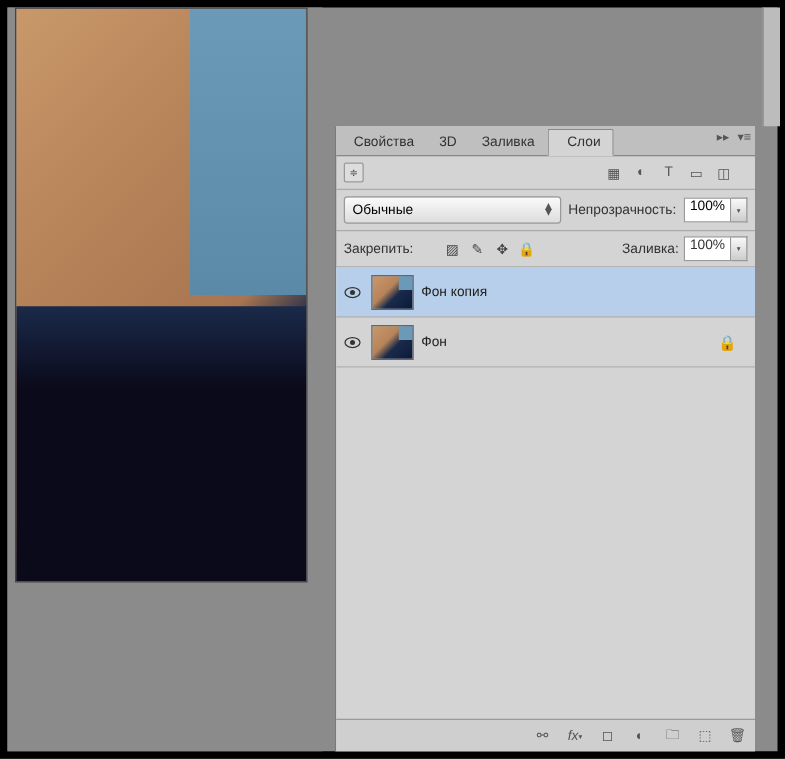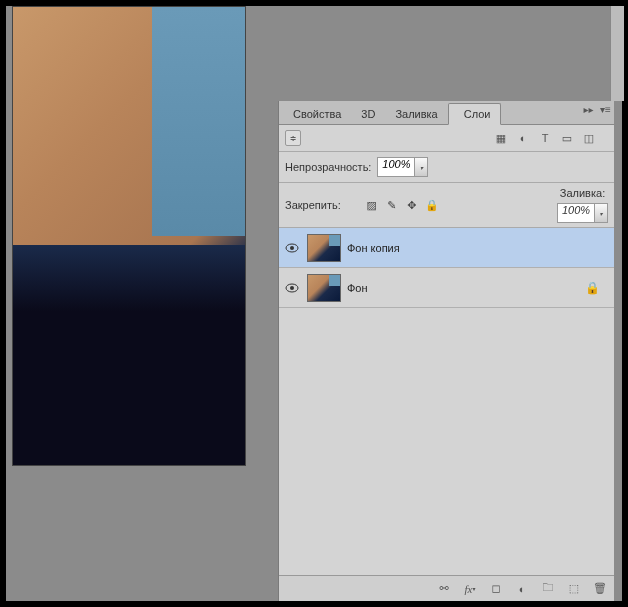--- a/index.html
+++ b/index.html
@@ -3,43 +3,43 @@
 <meta charset="utf-8">
 <style>
 * { box-sizing: border-box; margin: 0; padding: 0; font-family: Tahoma, Arial, sans-serif; font-size: 11px; }
 body { background: #000; width: 628px; height: 607px; position: relative; overflow: hidden; }
 .frame { position: absolute; left: 6px; top: 6px; right: 6px; bottom: 6px; background: #8b8b8b; }
 .canvas-area { position: absolute; left: 0; top: 0; width: 252px; height: 100%; background: #8b8b8b; }
 .photo { position: absolute; left: 6px; top: 0; width: 234px; height: 460px; background: linear-gradient(135deg, #c8986a 0%, #b8845a 30%, #a87550 60%, #1a2a4a 70%, #0a1a3a 85%); border: 1px solid #444; overflow: hidden; }
 .photo::after { content:""; position:absolute; right:0; top:0; width:40%; height:50%; background: linear-gradient(180deg, #6a9ab8 0%, #5a8aa8 100%); }
 .photo-shorts { position:absolute; left:0; bottom:0; width:100%; height:48%; background: linear-gradient(180deg, #1a2a4a 0%, #0a0a1a 30%); }
 .keyboard-hint { position: absolute; left: 340px; top: 450px; font-size: 28px; font-weight: bold; color: #d11; text-shadow: -1px -1px 0 #fff, 1px -1px 0 #fff, -1px 1px 0 #fff, 1px 1px 0 #fff, 2px 2px 3px rgba(0,0,0,0.3); letter-spacing: 1px; }
-.panel { position: absolute; right: 8px; top: 95px; width: 336px; bottom: 0; background: #d4d4d4; border-left: 1px solid #7a7a7a; display: flex; flex-direction: column; }
+.panel { position: absolute; right: 18px; top: 95px; width: 336px; bottom: 0; background: #d4d4d4; border-left: 1px solid #7a7a7a; display: flex; flex-direction: column; }
 .panel-tabs { height: 24px; background: #bfbfbf; display: flex; align-items: flex-end; border-bottom: 1px solid #888; padding-left: 4px; }
 .tab { padding: 4px 10px; color: #333; cursor: pointer; font-size: 11px; }
 .tab.active { background: #d4d4d4; border: 1px solid #888; border-bottom: 1px solid #d4d4d4; margin-bottom: -1px; border-radius: 2px 2px 0 0; padding-left: 15px; }
 .panel-expand { position: absolute; right: 2px; top: 3px; display: flex; gap: 4px; }
 .panel-expand span { width: 13px; height: 11px; display: inline-flex; align-items: center; justify-content: center; color: #555; font-size: 10px; cursor: pointer; }
 .filter-row { display: flex; align-items: center; padding: 5px 6px; gap: 6px; border-bottom: 1px solid #aaa; }
 .search-input { flex: 0 0 auto; width: 90px; height: 20px; background: #fff; border: 1px solid #999; border-radius: 10px; padding: 0 8px; display: flex; align-items: center; gap: 4px; color: #555; }
 .search-input svg { flex-shrink: 0; }
 .dropdown-btn { width: 16px; height: 16px; background: #ddd; border: 1px solid #999; border-radius: 2px; display: flex; align-items: center; justify-content: center; font-size: 8px; color: #333; }
 .filter-icons { margin-left: auto; display: flex; gap: 8px; padding-right: 12px; }
 .filter-icons span { width: 14px; height: 14px; display: flex; align-items: center; justify-content: center; color: #555; font-size: 11px; }
 .blend-row { display: flex; align-items: center; padding: 5px 6px; gap: 6px; border-bottom: 1px solid #aaa; }
 .blend-select { flex: 1; height: 22px; background: linear-gradient(#fafafa, #ddd); border: 1px solid #999; border-radius: 3px; display: flex; align-items: center; padding: 0 6px; justify-content: space-between; }
 .blend-select .arrows { font-size: 8px; color: #555; display:flex; flex-direction:column; line-height:5px; }
 .label { color: #333; white-space: nowrap; }
-.pct-field { display: flex; align-items: center; font-style: italic; }
+.pct-field { display: flex; align-items: center; }
 .pct-input { width: 38px; height: 20px; background: #fff; border: 1px solid #999; text-align: center; padding: 0 2px; }
 .pct-drop { width: 13px; height: 20px; background: linear-gradient(#fafafa,#ccc); border: 1px solid #999; border-left: none; display: flex; align-items: center; justify-content: center; font-size: 6px; color: #555; }
 .lock-row { display: flex; align-items: center; padding: 4px 6px; gap: 20px; border-bottom: 1px solid #aaa; font-size: 11px; color: #333; }
 .lock-icons { display: flex; gap: 6px; margin-left: 4px; }
 .lock-icons span { width: 14px; height: 14px; display: flex; align-items: center; justify-content: center; font-size: 11px; color: #444; }
-.lock-row .right-group { margin-left: auto; display: flex; align-items: center; gap: 4px; flex-direction: column; }
+.lock-row .right-group { margin-left: auto; display: flex; align-items: center; gap: 4px; }
 .layers-list { flex: 1; overflow: auto; background: #d4d4d4; }
 .layer-item { display: flex; align-items: center; height: 40px; border-bottom: 1px solid #b0b0b0; padding: 0 4px; gap: 6px; }
 .layer-item.selected { background: #b8cfec; }
 .eye { width: 18px; height: 18px; display: flex; align-items: center; justify-content: center; color: #333; }
 .layer-thumb { width: 34px; height: 28px; border: 1px solid #666; background: linear-gradient(135deg, #c8986a 0%, #b8845a 40%, #1a2a4a 60%, #0a1a3a 100%); position: relative; }
 .layer-thumb::after { content:""; position:absolute; right:0; top:0; width:35%; height:45%; background:#6a9ab8; }
 .layer-name { color: #222; font-size: 11px; }
 .layer-lock { margin-left: auto; margin-right: 10px; color: #555; font-size: 12px; }
 .panel-footer { height: 26px; background: #cfcfcf; border-top: 1px solid #999; display: flex; align-items: center; justify-content: flex-end; padding: 0 6px; gap: 10px; }
 .panel-footer span { width: 16px; height: 16px; display: flex; align-items: center; justify-content: center; color: #555; font-size: 11px; cursor: pointer; }
@@ -76,20 +76,27 @@
       <div class="filter-icons">
         <span>▦</span>
         <span>◐</span>
         <span>T</span>
         <span>▭</span>
         <span>◫</span>
       </div>
     </div>
 
     <div class="blend-row">
+      <div class="blend-select">
+        <span>Обычные</span>
+        <span class="arrows">
+            <span>▴</span>
+            <span>▾</span>
+          </span>
+      </div>
       <span class="label">Непрозрачность:</span>
       <div class="pct-field">
         <div class="pct-input">100%</div>
         <div class="pct-drop">▾</div>
       </div>
     </div>
 
     <div class="lock-row">
       <span class="label">Закрепить:</span>
       <div class="lock-icons">
@@ -127,21 +134,21 @@
         </div>
         <div class="layer-thumb"></div>
         <span class="layer-name">Фон</span>
         <span class="layer-lock">🔒</span>
       </div>
     </div>
 
     <div class="panel-footer">
       <span>⚯</span>
       <span>
-          <i style="font-style:italic;font-family:Liberation Serif, serif">fx</i>
+          <i style="font-style:italic;font-family:Liberation Sans, sans-serif">fx</i>
           <small style="font-size:6px">▾</small>
         </span>
       <span>◻</span>
       <span>◐</span>
       <span>🗀</span>
       <span>⬚</span>
       <span>🗑</span>
     </div>
   </div>
 </div>

